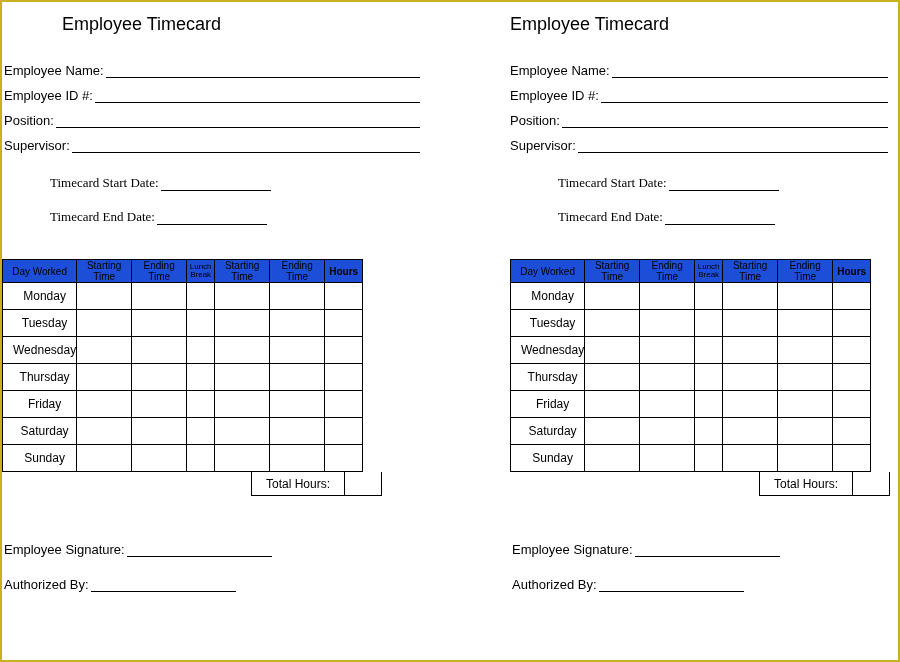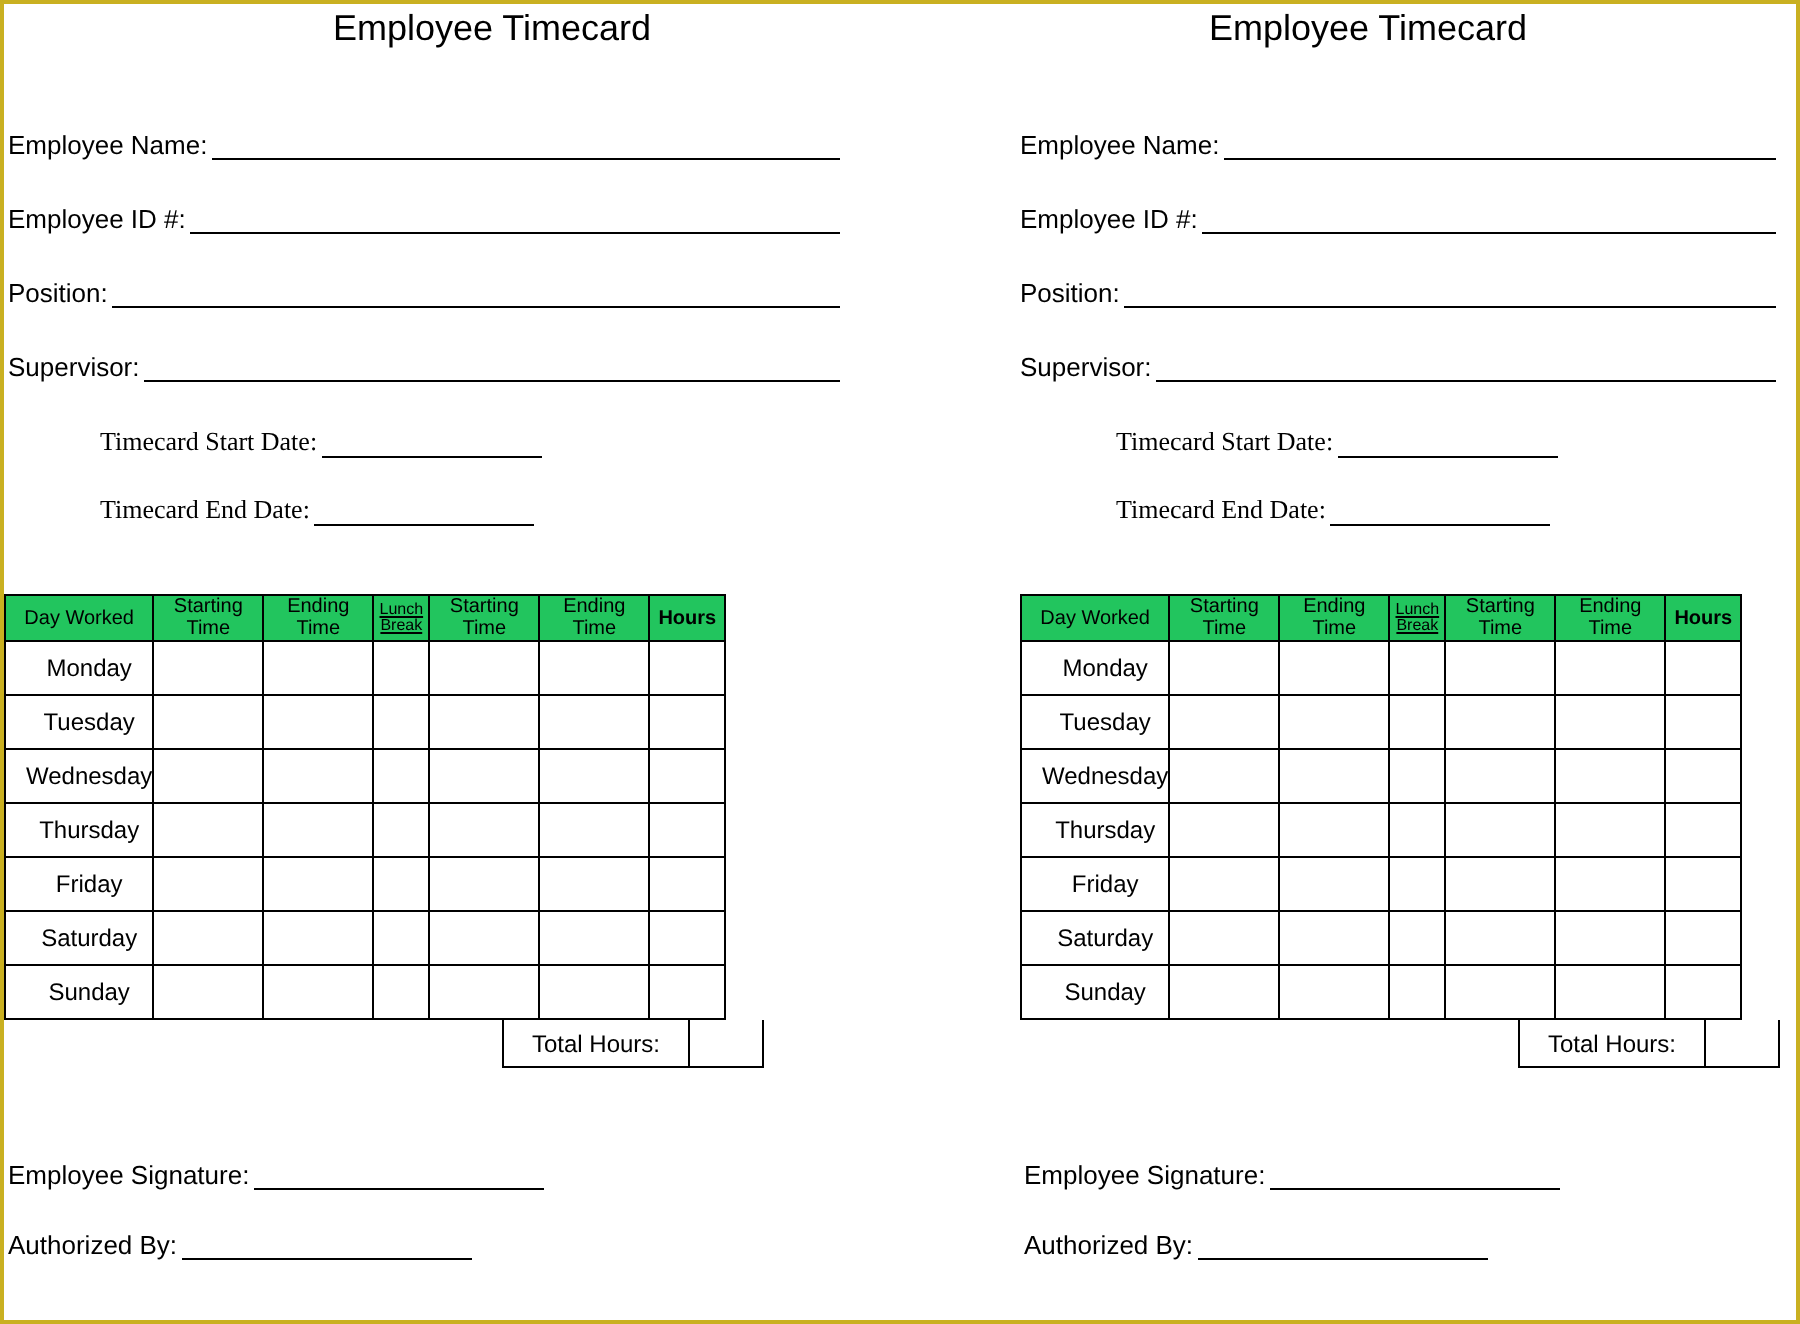--- a/index.html
+++ b/index.html
@@ -13,36 +13,35 @@
       position: relative;
     }
     .card {
       width: 50%;
       padding: 0 0 0 0;
       position: relative;
     }
     .card-left { padding-right: 20px; }
     .card-right { padding-left: 60px; }
     .title {
-      text-align: center;
       font-size: 18px;
-      padding-top: 2px;
+      padding-top: 12px;
       padding-bottom: 28px;
     }
     .card-left .title { padding-left: 60px; }
     .card-right .title { padding-right: 40px; }
     .field-row {
       display: flex;
       align-items: flex-end;
       margin-bottom: 10px;
       font-size: 13px;
       padding-left: 2px;
     }
     .card-right .field-row { padding-left: 0px; }
-    .field-row .label { white-space: nowrap; margin-top: 12px; }
+    .field-row .label { white-space: nowrap; }
     .field-row .line {
       flex: 1;
       border-bottom: 1px solid #000;
       margin-left: 2px;
       height: 14px;
     }
     .card-left .field-row .line { margin-right: 10px; }
     .card-right .field-row { padding-right: 10px; }
     .date-block { padding: 12px 0 14px 0; font-family: Liberation Serif, serif; }
     .date-row {
@@ -65,27 +64,27 @@
       font-size: 11px;
       margin-top: 2px;
     }
     table.tc th, table.tc td {
       border: 1px solid #000;
       padding: 0;
       text-align: center;
       vertical-align: middle;
     }
     table.tc th {
-      background: #22c55e;
+      background: #1d4ed8;
       font-weight: normal;
       height: 20px;
       font-size: 10px;
     }
     table.tc th.bold { font-weight: bold; margin-left: 24px; }
-    table.tc th.lunch { font-size: 8px; line-height: 8px; text-decoration: underline; }
+    table.tc th.lunch { font-size: 8px; line-height: 8px; }
     table.tc td.dayname { font-size: 12px; height: 27px; padding-left: 10px; }
     .w-day { width: 56px; }
     .w-time { width: 55px; }
     .w-lunch { width: 28px; }
     .w-hours { width: 38px; }
     .total-row {
       display: flex;
       font-size: 12px;
     }
     .total-row .spacer { width: 249px; }

